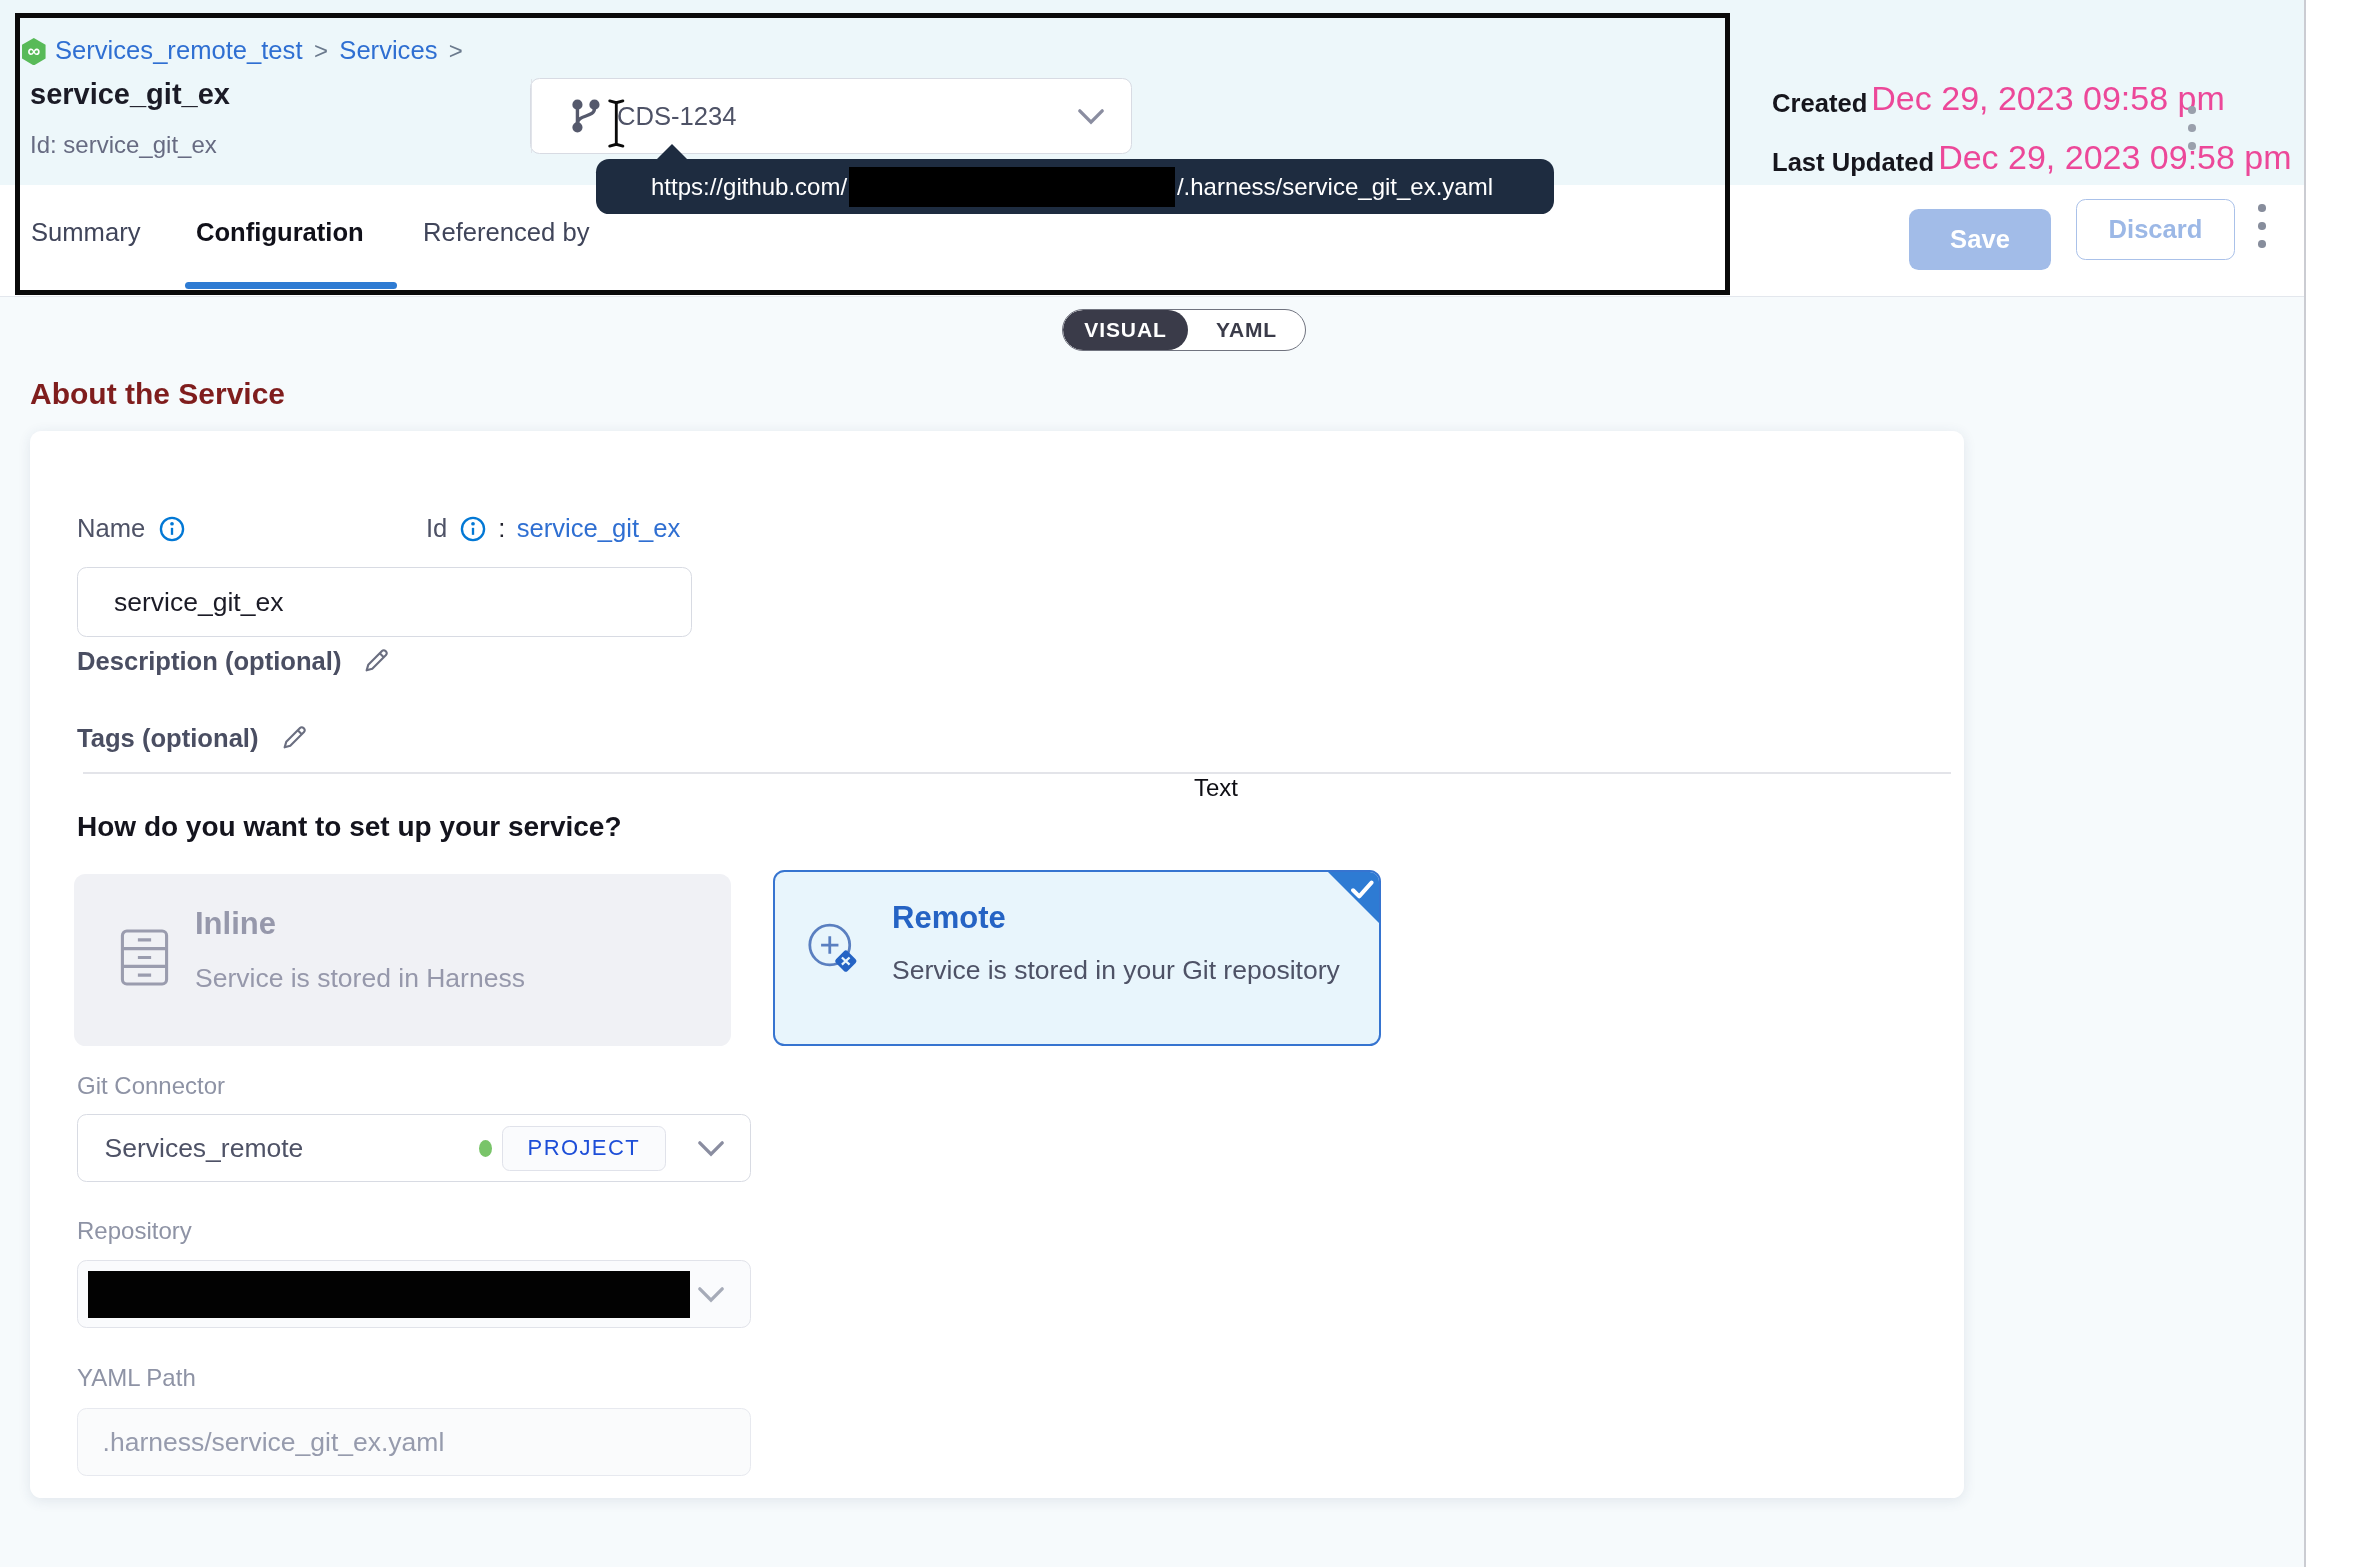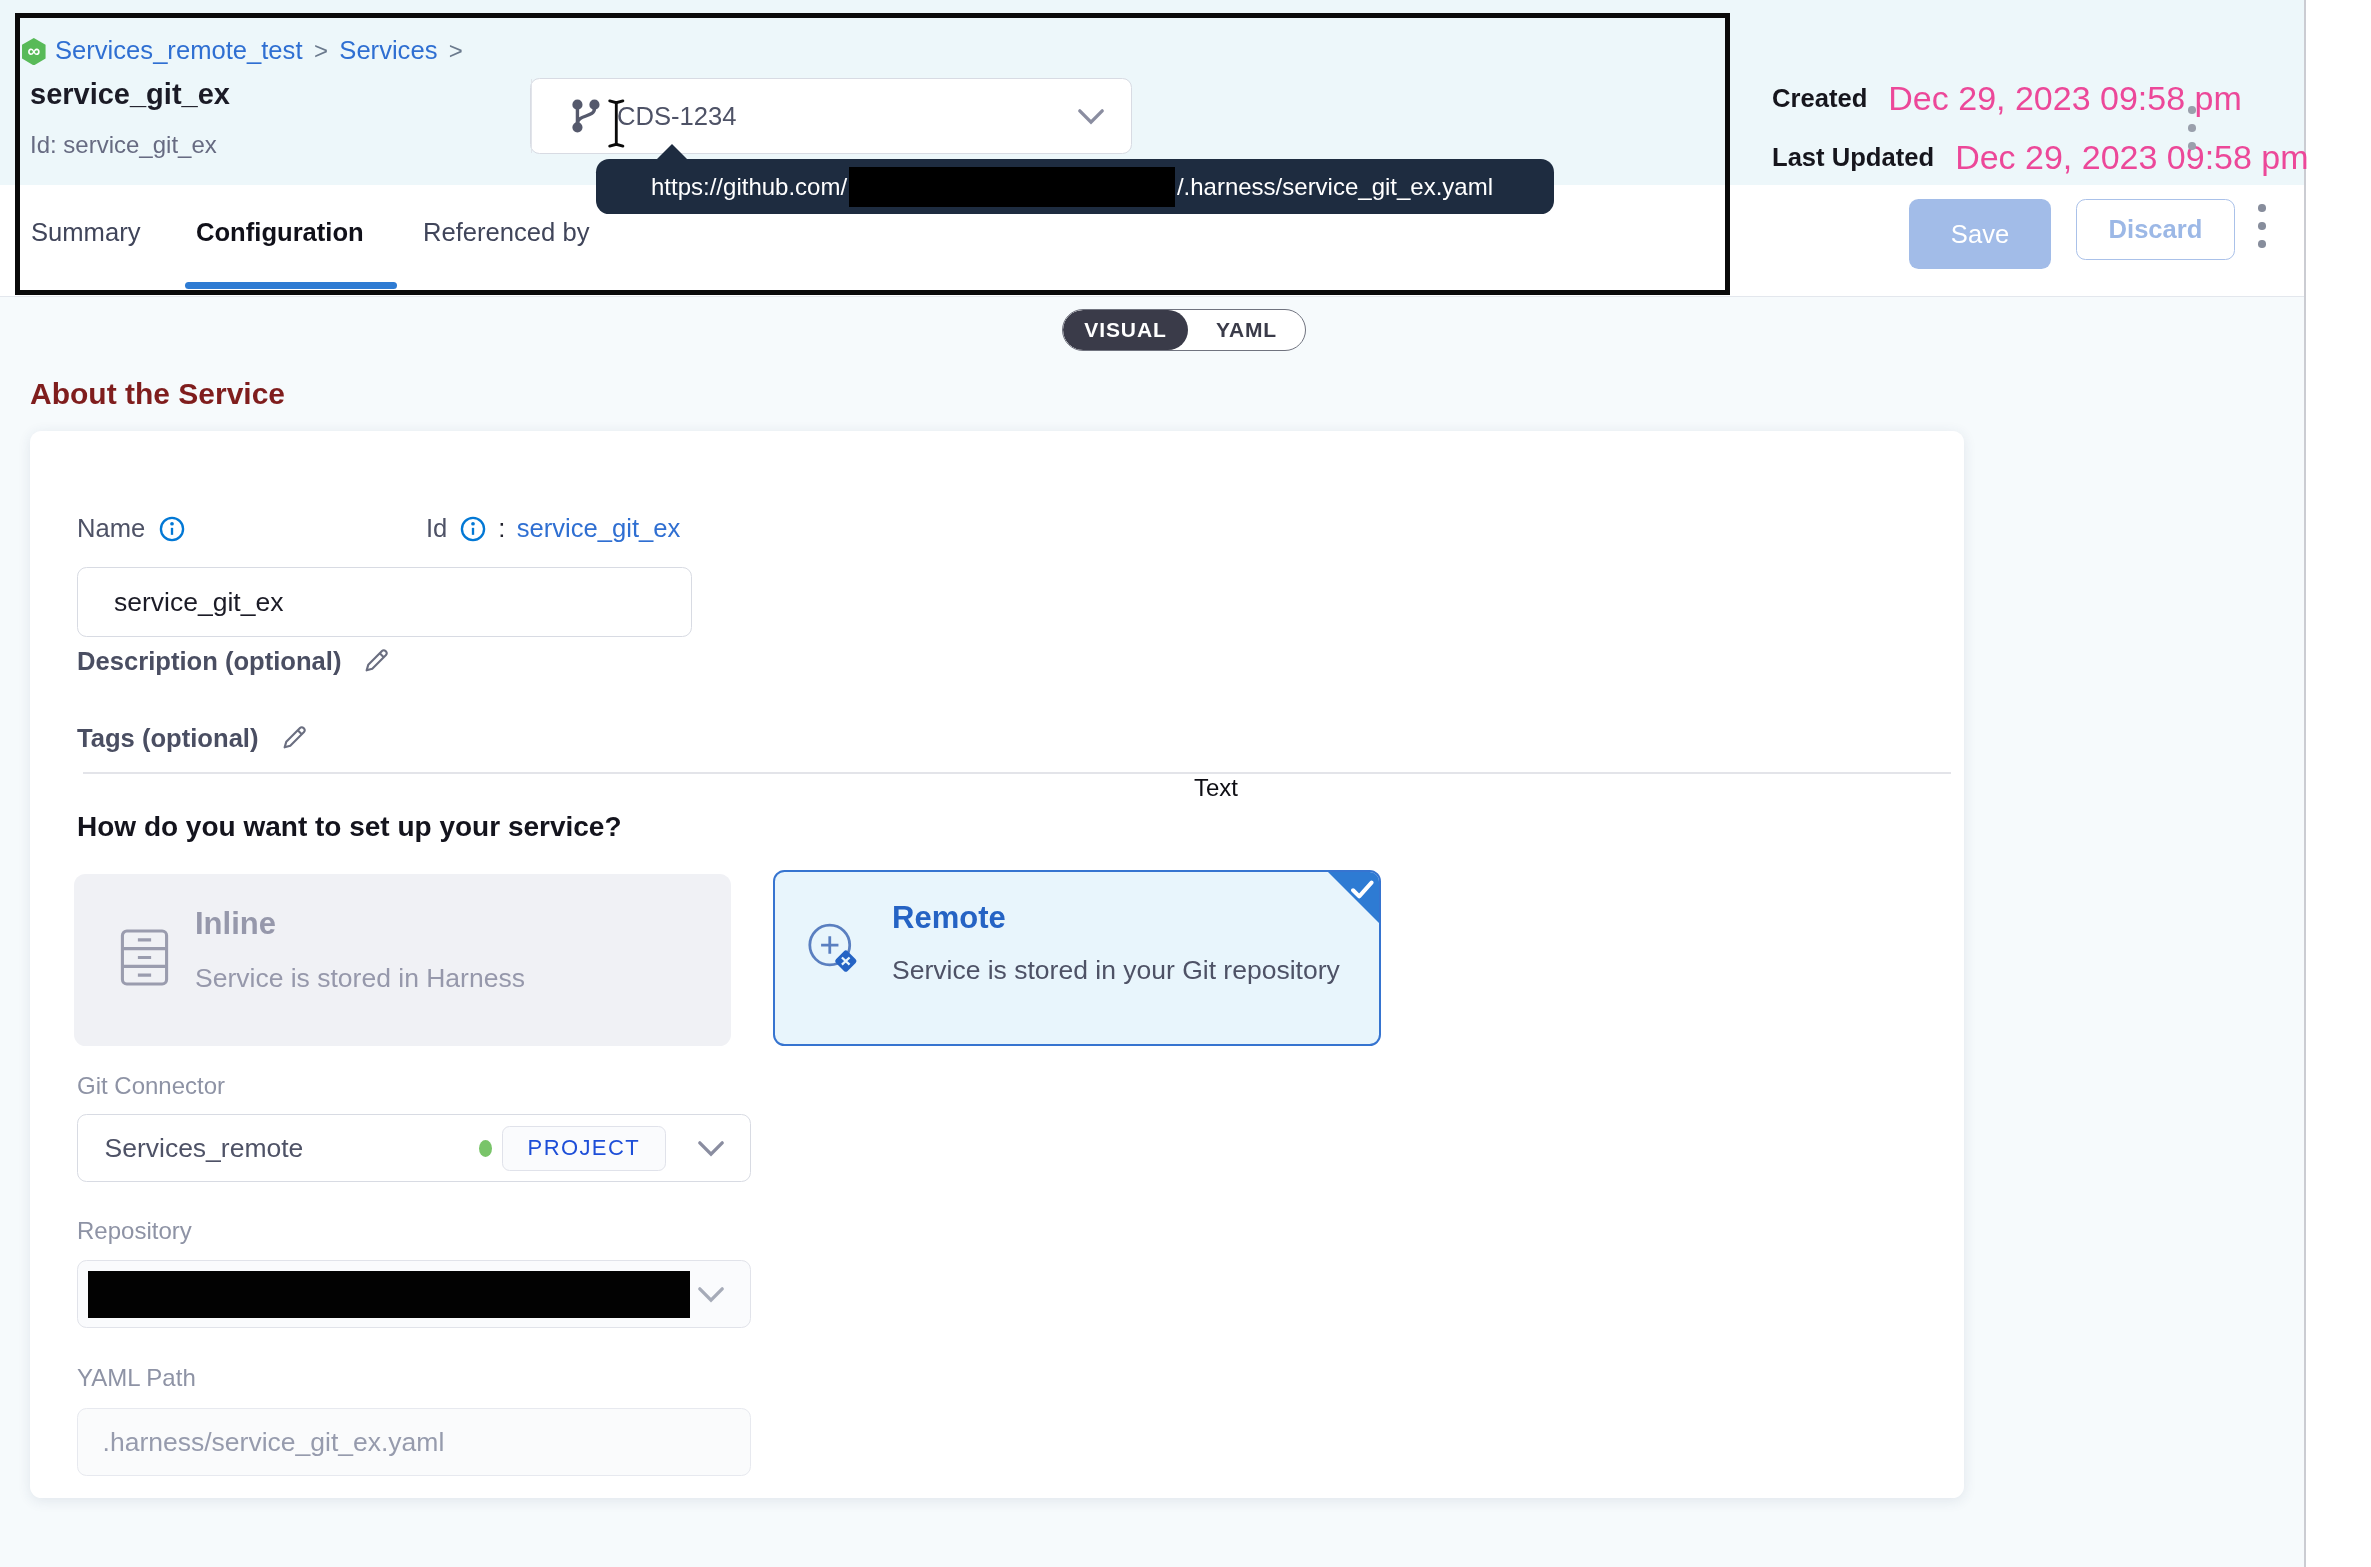--- a/index.html
+++ b/index.html
@@ -33,41 +33,41 @@
   .branch-part .chev { margin-left:auto; margin-right:26.5px; }
 
   .text-cursor { position:absolute; left:604px; top:98px; z-index:65; }
 
   .url-tooltip { position:absolute; left:596px; top:159px; width:958px; height:55px; background:#1e2c40;
     border-radius:13.2px; display:flex; align-items:center; padding-left:55px; color:#ffffff; font-size:24px; z-index:55; }
   .url-tooltip::before { content:""; position:absolute; left:59px; top:-15px; width:0; height:0;
     border-left:17px solid transparent; border-right:17px solid transparent; border-bottom:17px solid #1e2c40; }
   .url-redaction { width:326px; height:40px; background:#000000; margin:0 1.9px; }
 
-  .meta-row { position:absolute; display:flex; gap:21px; align-items:center; }
+  .meta-row { position:absolute; display:flex; gap:4px; align-items:flex-end; }
   .meta-row.created { left:1772px; top:79px; }
   .meta-row.updated { left:1772px; top:138px; }
   .meta-label { font-size:25.6px; font-weight:bold; color:#16161d; }
   .meta-value { font-size:34px; color:#ec4899; }
 
   .kebab { display:flex; flex-direction:column; gap:10.4px; align-items:center; cursor:pointer; }
   .kebab i { width:7.6px; height:7.6px; border-radius:50%; background:#9aa0ac; }
   .header-kebab  { position:absolute; left:2188px; top:106px; }
   .toolbar-kebab { position:absolute; left:2258px; top:204px; }
   .toolbar-kebab i { background:#878d9c; }
 
   
   .tab { position:absolute; top:218px; font-size:25.6px; color:#40455a; cursor:pointer; }
   .tab.t0 { left:31px; }
   .tab.t1 { left:196px; font-weight:bold; color:#101019; }
   .tab.t2 { left:423px; }
   .tab-underline { position:absolute; left:185px; top:282px; width:212px; height:6.6px; background:#2e7bd3; border-radius:3.8px; }
 
-  .save-btn { position:absolute; left:1909px; top:199px; width:142px; height:70px; background:#a2bce8; border:none;
-    border-radius:9.5px; color:#ffffff; font-size:25.6px; font-weight:normal; font-family:inherit; cursor:pointer; }
+  .save-btn { position:absolute; left:1909px; top:209px; width:142px; height:61px; background:#a2bce8; border:none;
+    border-radius:9.5px; color:#ffffff; font-size:25.6px; font-weight:bold; font-family:inherit; cursor:pointer; }
   .discard-btn { position:absolute; left:2076px; top:199px; width:159px; height:61px; background:#ffffff;
     border:1.9px solid #aac1e9; border-radius:9.5px; color:#9cb8e6; font-size:25.6px; font-weight:bold; font-family:inherit; cursor:pointer; }
 
   
   .view-toggle { position:absolute; left:1062px; top:309px; width:244px; height:42px; background:#ffffff;
     border:1.9px solid #70737f; border-radius:23px; display:flex; overflow:hidden; z-index:20; }
   .seg { display:flex; align-items:center; justify-content:center; font-size:21px; font-weight:bold; letter-spacing:0.9px; cursor:pointer; }
   .seg.visual { width:125px; background:#3a3b49; color:#ffffff; border-radius:21px; }
   .seg.yaml   { flex:1; color:#3a3b49; }
 

